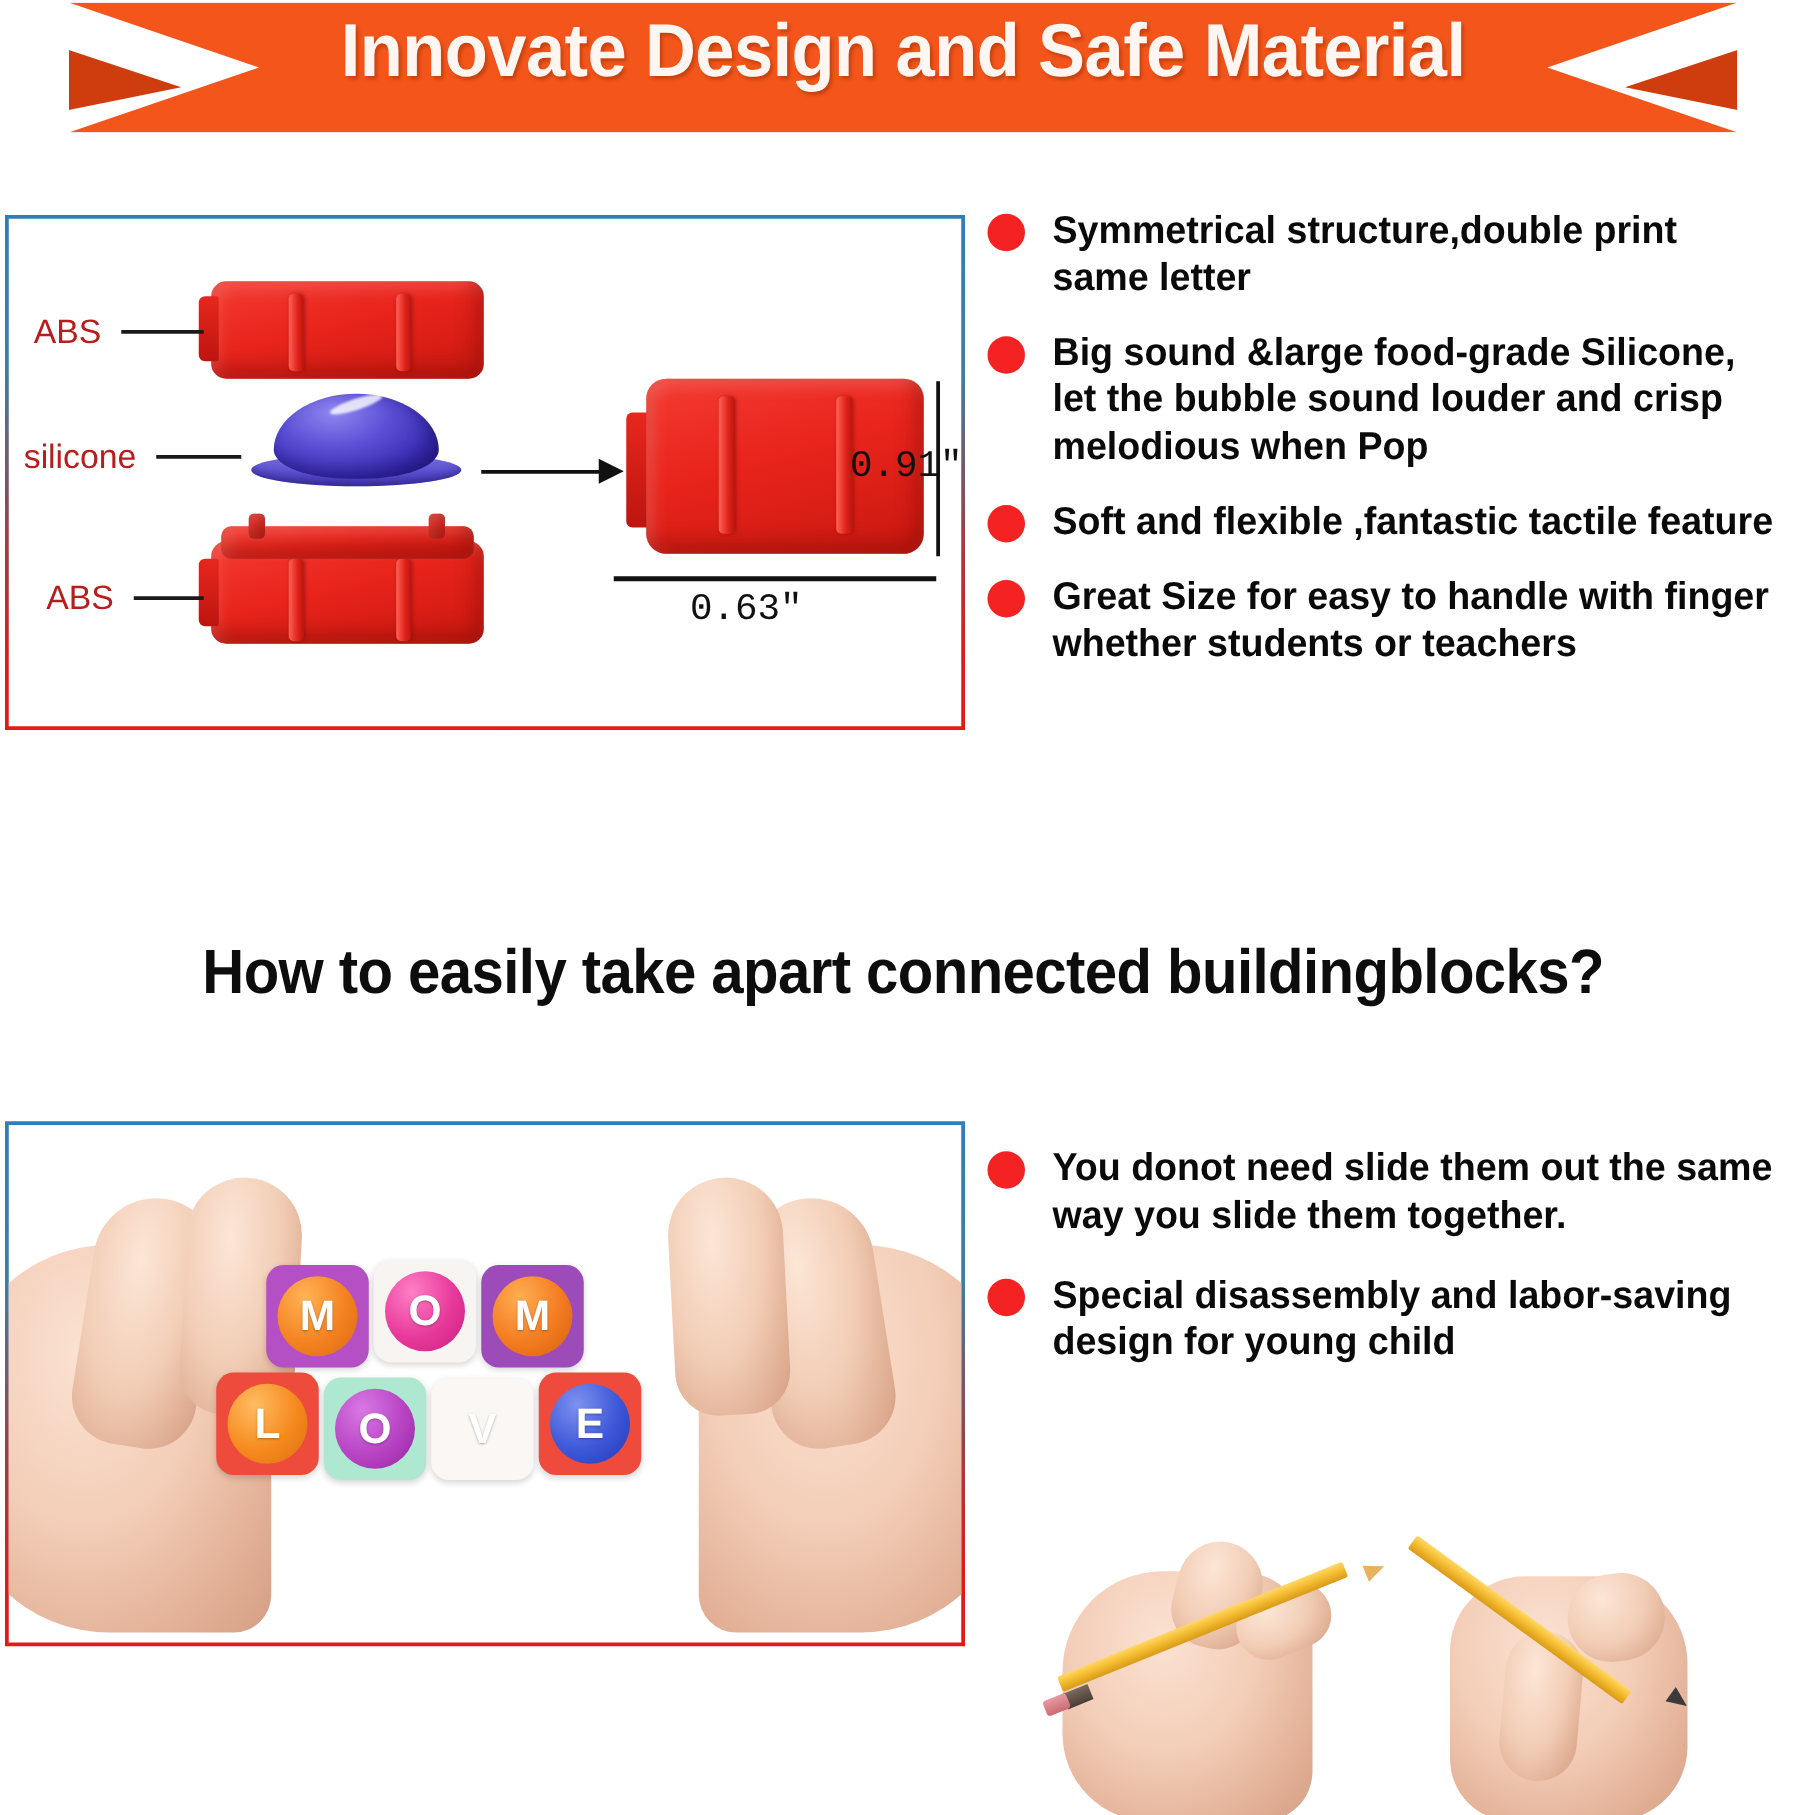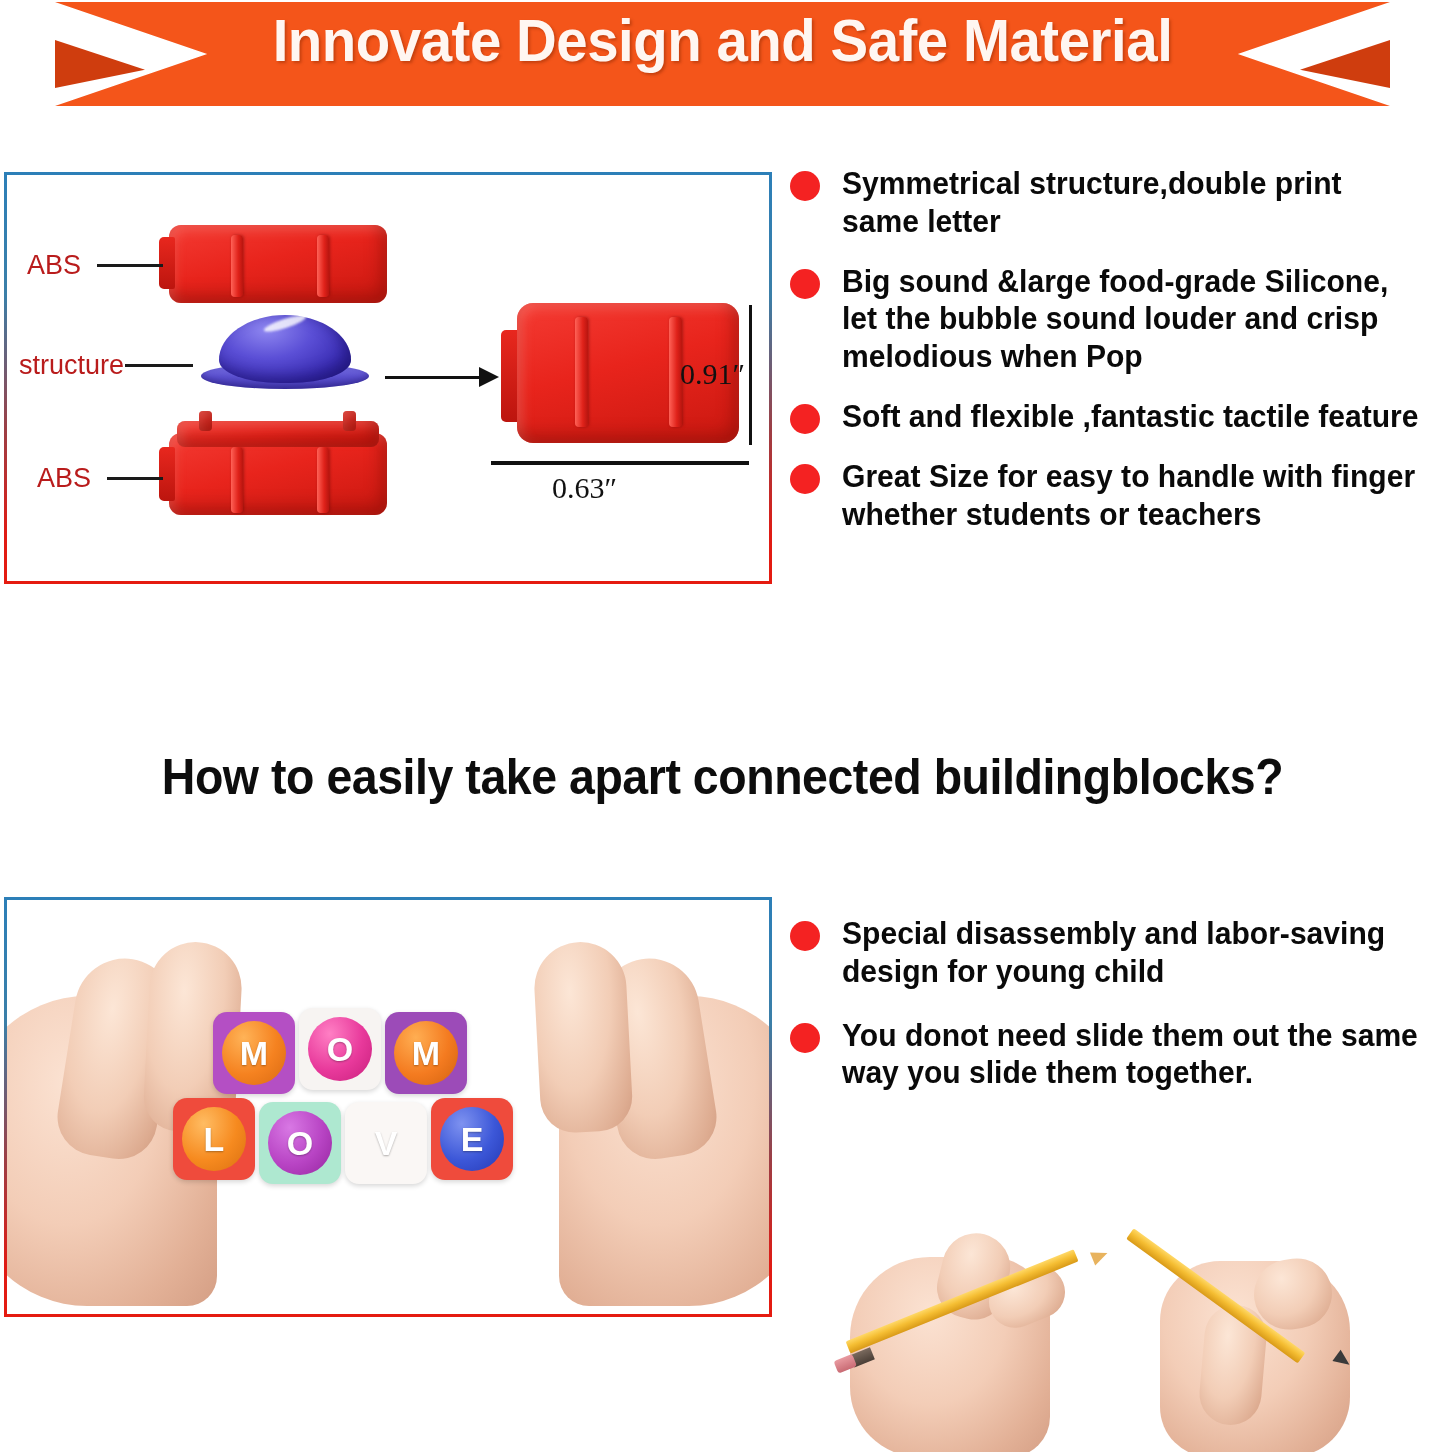--- a/index.html
+++ b/index.html
@@ -89,21 +89,21 @@
   }
   .leader {
     position: absolute;
     height: 3px;
     background: #1a1a1a;
   }
   .dim-text {
     position: absolute;
     font-size: 30px;
     color: #111;
-    font-family: Liberation Serif, serif;
+    font-family: Liberation Mono, monospace;
     white-space: nowrap;
   }
   .dim-line-v { position: absolute; width: 3px; background: #111; }
   .dim-line-h { position: absolute; height: 4px; background: #111; }
 
   .arrow-shaft { position: absolute; height: 3px; background: #111; }
   .arrow-head {
     position: absolute;
     width: 0; height: 0;
     border-left: 20px solid #111;
@@ -276,21 +276,21 @@
       <div class="rib" style="left:148px; top:14px; width:12px; height:66px;"></div>
     </div>
     <div class="blk" style="left:170px; top:246px; width:202px; height:26px; border-radius:8px;"></div>
     <div class="blk" style="left:192px; top:236px; width:13px; height:20px; border-radius:4px;"></div>
     <div class="blk" style="left:336px; top:236px; width:13px; height:20px; border-radius:4px;"></div>
     <div class="side-tab" style="left:152px; top:272px; width:16px; height:54px;"></div>
 
     <div class="diag-label" style="left:20px; top:75px;">ABS</div>
     <div class="leader" style="left:90px; top:89px; width:66px;"></div>
 
-    <div class="diag-label" style="left:12px; top:175px;">structure</div>
+    <div class="diag-label" style="left:12px; top:175px;">silicone</div>
     <div class="leader" style="left:118px; top:189px; width:68px;"></div>
 
     <div class="diag-label" style="left:30px; top:288px;">ABS</div>
     <div class="leader" style="left:100px; top:302px; width:56px;"></div>
 
     <div class="arrow-shaft" style="left:378px; top:201px; width:96px;"></div>
     <div class="arrow-head" style="left:472px; top:192px;"></div>
 
     <div class="side-tab" style="left:494px; top:155px; width:22px; height:92px;"></div>
     <div class="blk" style="left:510px; top:128px; width:222px; height:140px; border-radius:16px;">
@@ -360,25 +360,25 @@
     <div class="letter-block" style="left:424px; top:198px; background:#EF4B3C;">
       <div class="letter-dome" style="background:radial-gradient(ellipse at 34% 26%, #7E92F0, #3C57D8 55%, #2438B4);">E</div>
     </div>
 
   </div>
 </div>
 
 <div class="bullet-list" id="howto-list">
   <div class="bullet-item">
     <span class="bullet-dot"></span>
+    <span class="bullet-text">You donot need slide them out the same way you slide them together.</span>
+  </div>
+  <div class="bullet-item">
+    <span class="bullet-dot"></span>
     <span class="bullet-text">Special disassembly and labor-saving design for young child</span>
-  </div>
-  <div class="bullet-item">
-    <span class="bullet-dot"></span>
-    <span class="bullet-text">You donot need slide them out the same way you slide them together.</span>
   </div>
 </div>
 
 <div style="position:absolute; left:830px; top:1205px; width:615px; height:247px; overflow:hidden;">
 
   <div class="hand" style="left:20px; top:52px; width:200px; height:200px; border-radius:80px 60px 40px 70px;"></div>
   <div class="finger" style="left:110px; top:28px; width:68px; height:86px; border-radius:34px 34px 30px 30px; transform:rotate(14deg);"></div>
   <div class="finger" style="left:158px; top:66px; width:78px; height:52px; border-radius:40px; transform:rotate(-22deg);"></div>
   <div class="pencil" style="left:18px; top:136px; width:246px; height:13px; transform:rotate(-22deg); transform-origin:left center;"></div>
   <div class="ferrule" style="left:22px; top:150px; width:22px; height:13px; transform:rotate(-22deg); transform-origin:left center;"></div>

